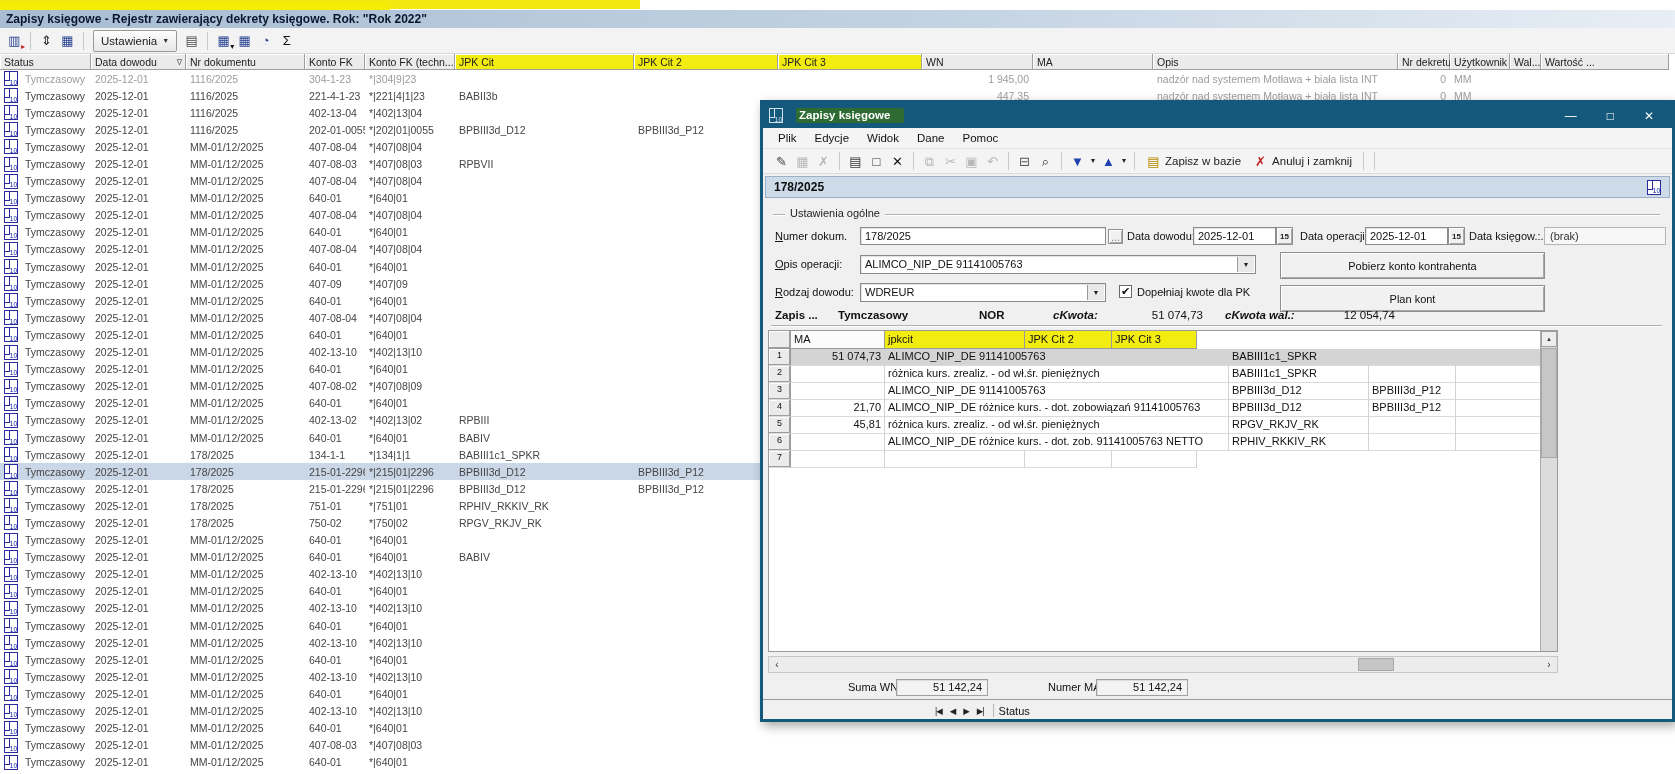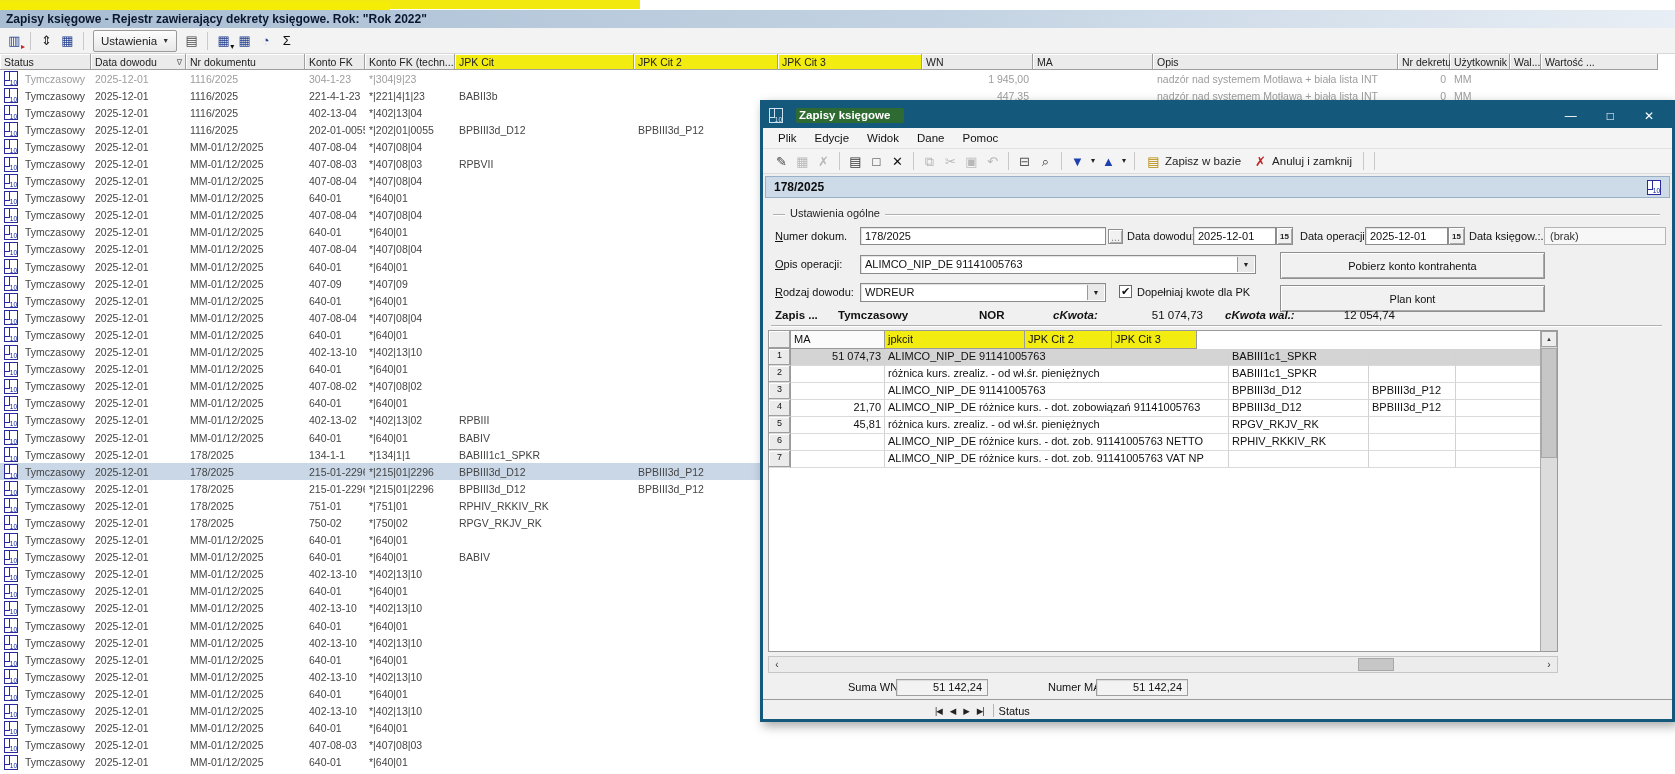--- a/index.html
+++ b/index.html
@@ -180,21 +180,21 @@
       </div>
       <div class="mh" style="width: 52px;">
         <span>Nr dekretu</span>
       </div>
       <div class="mh" style="width: 60px;">
         <span>Użytkownik</span>
       </div>
       <div class="mh" style="width: 31px;">
         <span>Wal...</span>
       </div>
-      <div class="mh" style="width: 117px;">
+      <div class="mh" style="width: 128px;">
         <span>Wartość ...</span>
       </div>
     </div>
   <div class="mw-rows" id="mw-rows">
       <div class="mw-row muted">
         <div class="mc mc-status" style="width: 91px;">
           <span class="row-icon">
             <span class="ri10">10</span>
           </span>
           <span>Tymczasowy</span>
@@ -591,21 +591,21 @@
       <div class="mw-row">
         <div class="mc mc-status" style="width: 91px;">
           <span class="row-icon">
             <span class="ri10">10</span>
           </span>
           <span>Tymczasowy</span>
         </div>
         <div class="mc mc-data_dowodu" style="width: 95px;">2025-12-01</div>
         <div class="mc mc-nr_dokumentu" style="width: 119px;">MM-01/12/2025</div>
         <div class="mc mc-konto_fk" style="width: 60px;">407-08-02</div>
-        <div class="mc mc-konto_fk_techn" style="width: 90px;">*|407|08|02</div>
+        <div class="mc mc-konto_fk_techn" style="width: 90px;">*|407|08|09</div>
         <div class="mc mc-jpk_cit" style="width: 179px;"></div>
         <div class="mc mc-jpk_cit_2" style="width: 144px;"></div>
         <div class="mc mc-jpk_cit_3" style="width: 144px;"></div>
         <div class="mc mc-wn" style="width: 111px;"></div>
         <div class="mc mc-ma" style="width: 120px;"></div>
         <div class="mc mc-opis" style="width: 245px;"></div>
         <div class="mc mc-nr_dekretu" style="width: 52px;"></div>
         <div class="mc mc-uzytkownik" style="width: 60px;"></div>
         <div class="mc mc-wal" style="width: 31px;"></div>
         <div class="mc mc-wartosc" style="width: 134px;"></div>
@@ -1254,21 +1254,20 @@
             <div class="dc dc-num" style="width: 22px;">6</div>
             <div class="dc dc-ma" style="width: 94px;"></div>
             <div class="dc dc-opis" style="width: 344px;">ALIMCO_NIP_DE różnice kurs. - dot. zob. 91141005763   NETTO</div>
             <div class="dc dc-jpkcit" style="width: 140px;">RPHIV_RKKIV_RK</div>
             <div class="dc dc-jpk_cit_2" style="width: 87px;"></div>
             <div class="dc dc-jpk_cit_3" style="width: 85px;"></div>
           </div>
           <div class="dg-row">
             <div class="dc dc-num" style="width: 22px;">7</div>
             <div class="dc dc-ma" style="width: 94px;"></div>
-            <div class="dc dc-opis" style="width: 344px;">ALIMCO_NIP_DE różnice kurs. - dot. zob. 91141005763   VAT NP</div>
             <div class="dc dc-jpkcit" style="width: 140px;"></div>
             <div class="dc dc-jpk_cit_2" style="width: 87px;"></div>
             <div class="dc dc-jpk_cit_3" style="width: 85px;"></div>
           </div>
         </div>
       <div class="vscroll">
         <div class="up">▲</div>
         <div class="thumb"></div>
       </div>
     </div>

